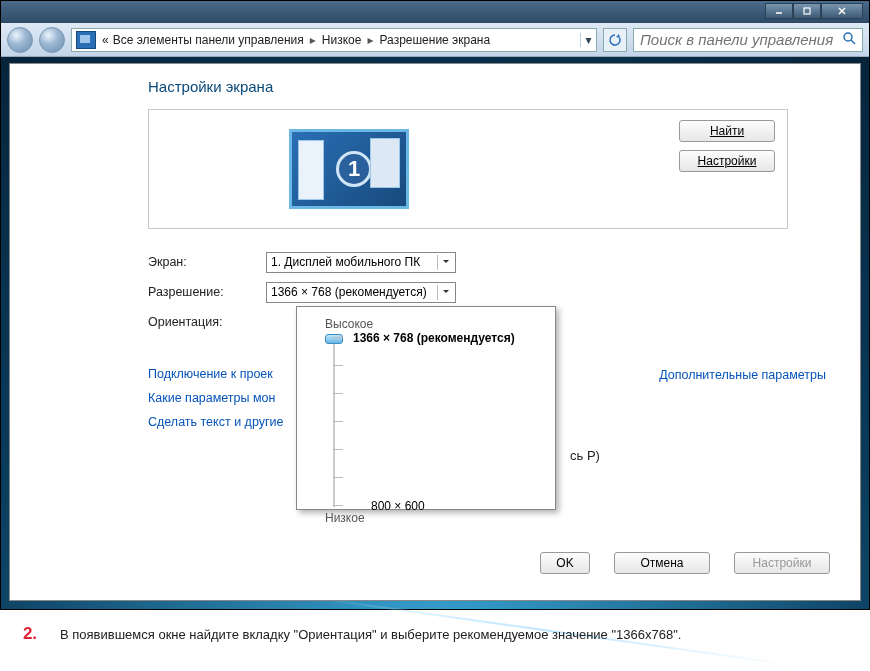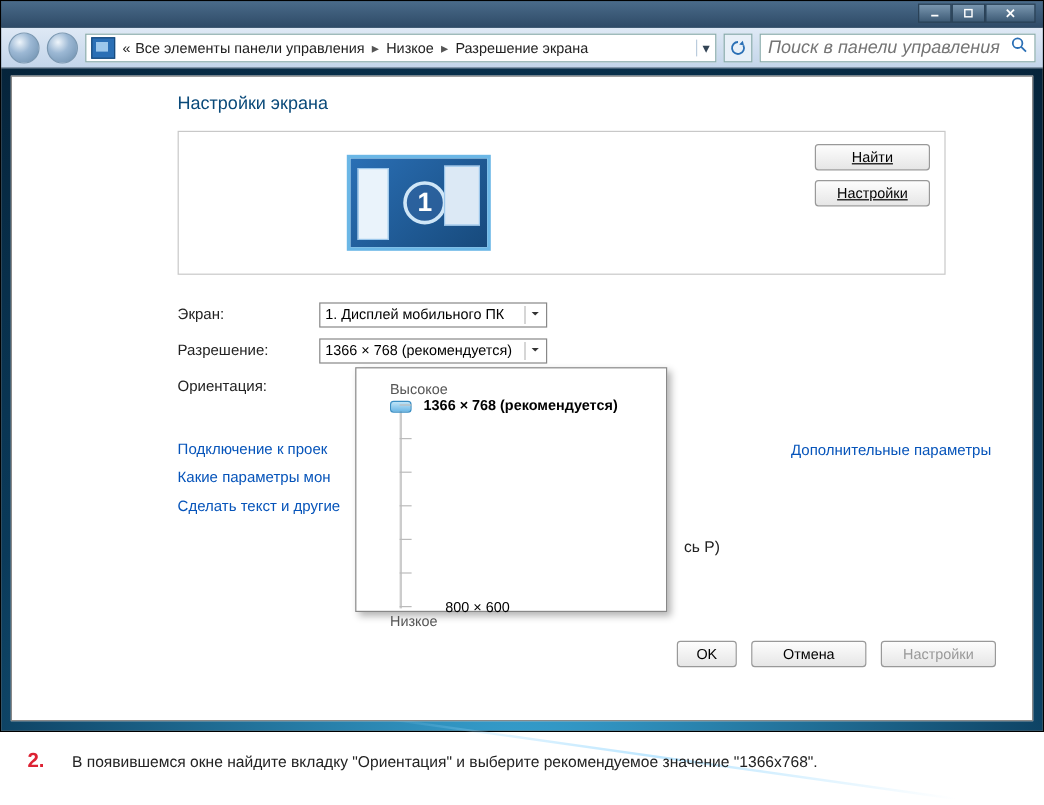--- a/index.html
+++ b/index.html
@@ -45,21 +45,21 @@
   .form-row { display:flex; align-items:center; height:30px; font-size:12.5px; }
   .form-label { width:118px; color:#222; }
   .combo { width:190px; height:21px; border:1px solid #888; background:#fff; font-size:12px; display:flex; align-items:center; padding:4px 4px; position:relative; cursor:pointer; }
   .combo .arrow { position:absolute; right:2px; top:2px; width:16px; height:15px; border-left:1px solid #bbb; display:flex;align-items:center;justify-content:center; }
   .combo .arrow svg{width:8px;height:8px;}
 
   .links-col { margin-top:30px; font-size:12.5px; }
   .links-col a { color:#0654ba; text-decoration:none; display:block; margin-bottom:10px; cursor:pointer; }
   .adv-link { position:absolute; right:34px; top: 304px; font-size:12.5px; color:#0654ba; cursor:pointer; }
 
-  .btn-row { position:absolute; bottom:44px; right:30px; display:flex; gap:12px; }
+  .btn-row { position:absolute; bottom:26px; right:30px; display:flex; gap:24px; }
 
   
   .res-popup { position:absolute; left:286px; top:242px; width:260px; height:204px; background:#fff; border:1px solid #888; box-shadow:3px 3px 6px rgba(0,0,0,.3); padding:10px 14px; font-size:12px; }
   .res-high { color:#555; margin-bottom:6px; margin-left:14px;}
   .res-low { color:#555; margin-top:4px; margin-left:14px;}
   .res-track { position:relative; height:170px; margin-left:22px; border-left:2px solid #ccc; }
   .res-tick { position:absolute; left:-2px; width:10px; border-top:1px solid #bbb; }
   .res-thumb { position:absolute; left:-10px; top:-3px; width:18px; height:10px; background:linear-gradient(#bfe4f7,#6bb7e6); border:1px solid #3b8fc4; border-radius:3px; }
   .res-sel { position:absolute; left:18px; top:-6px; font-weight:bold; white-space:nowrap; }
   .res-min { position:absolute; left:36px; bottom:-6px; white-space:nowrap; }

